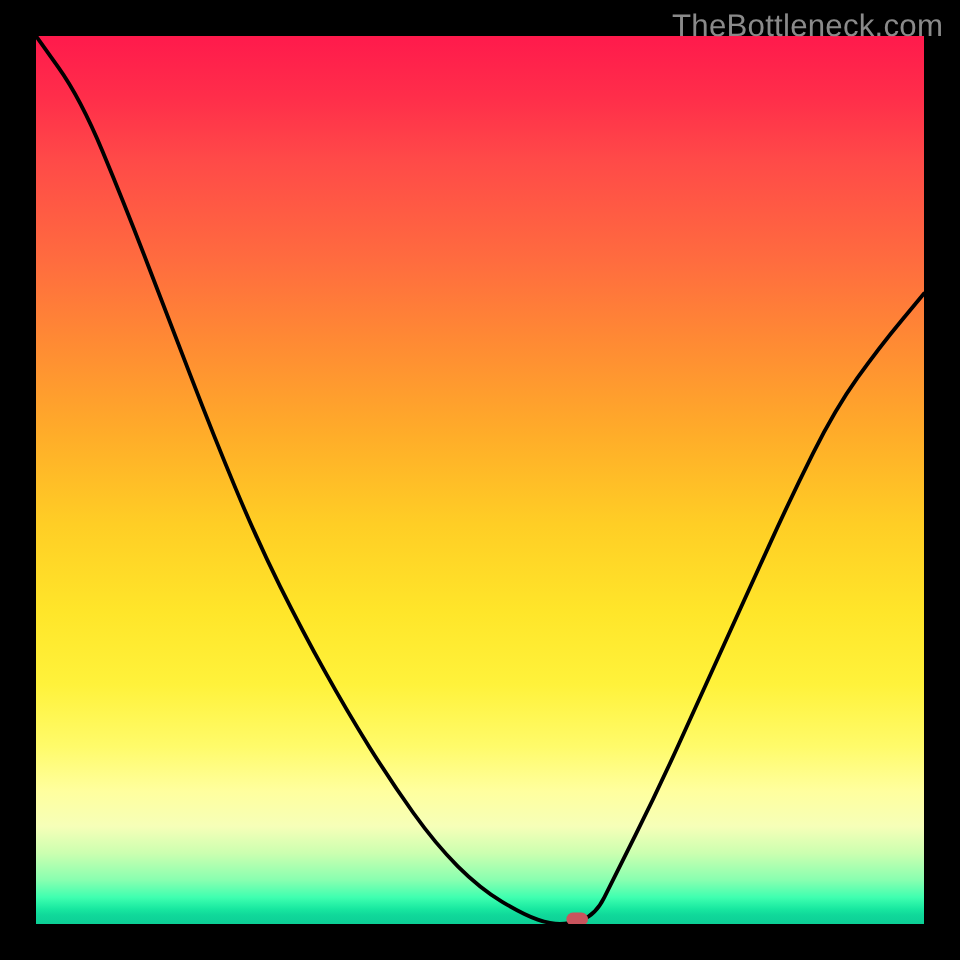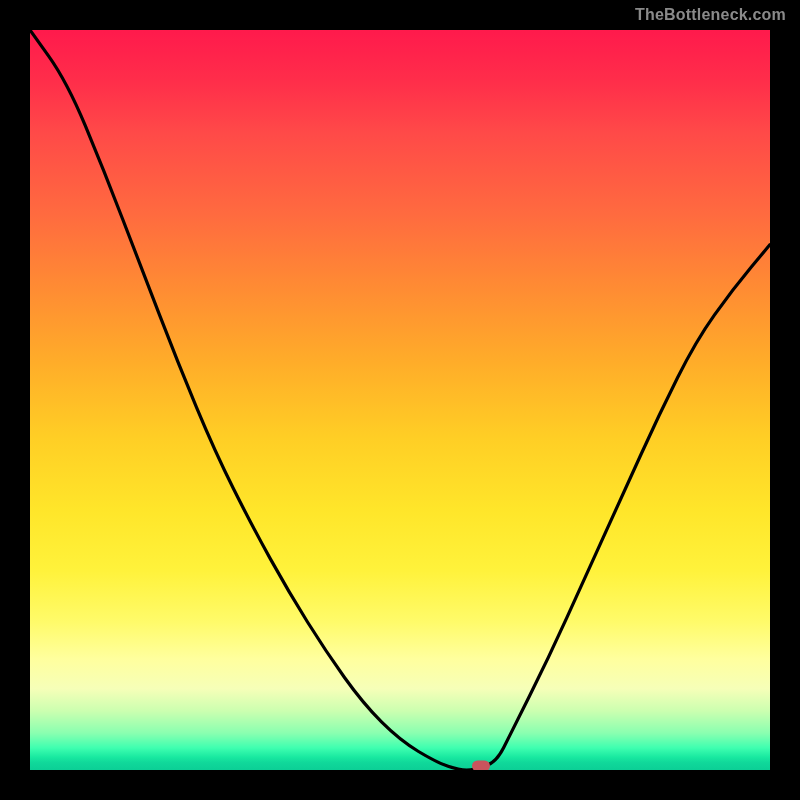--- a/index.html
+++ b/index.html
@@ -14,22 +14,22 @@
     position: relative;
     width: 800px;
     height: 800px;
     background: #000000;
   }
   .watermark {
     position: absolute;
     top: 6px;
     right: 14px;
     font-family: Arial, Helvetica, sans-serif;
-    font-size: 16px;
-    font-weight: 700;
+    font-size: 26px;
+    font-weight: 400;
     color: #8a8a8a;
     letter-spacing: 0.2px;
     z-index: 50;
   }
   .plot-area {
     position: absolute;
     left: 30px;
     top: 30px;
     width: 740px;
     height: 740px;

